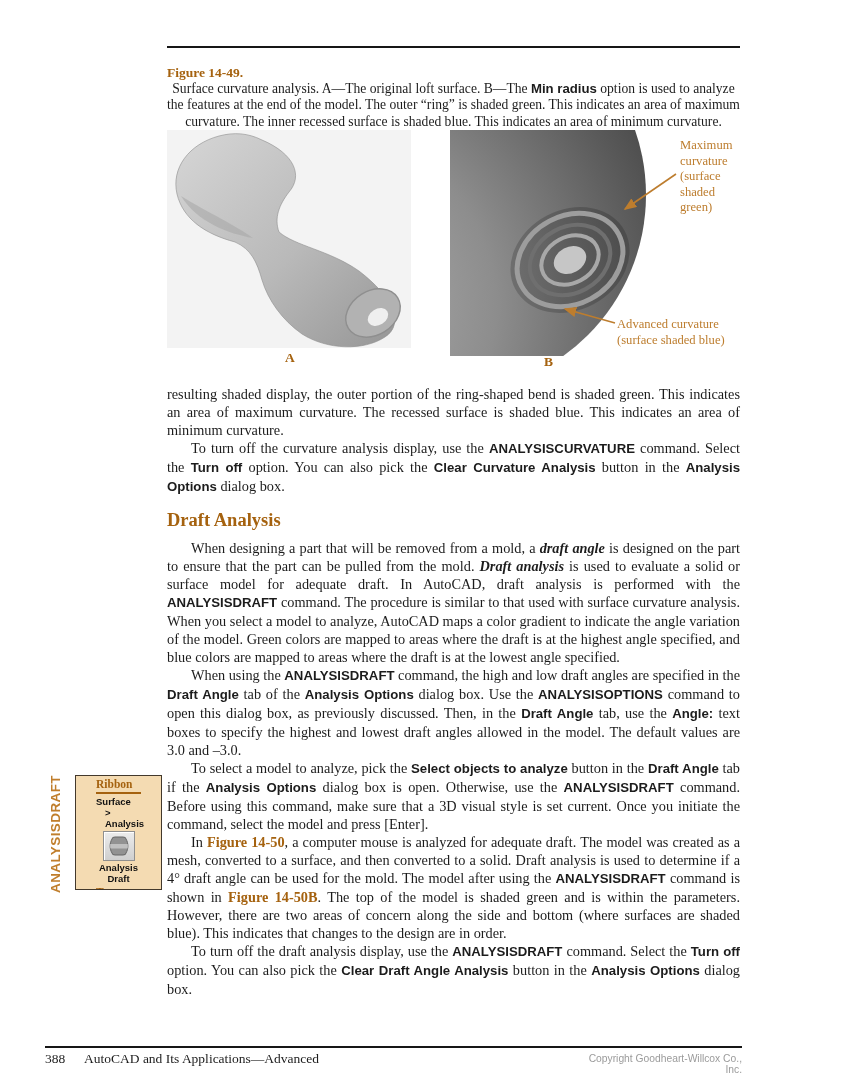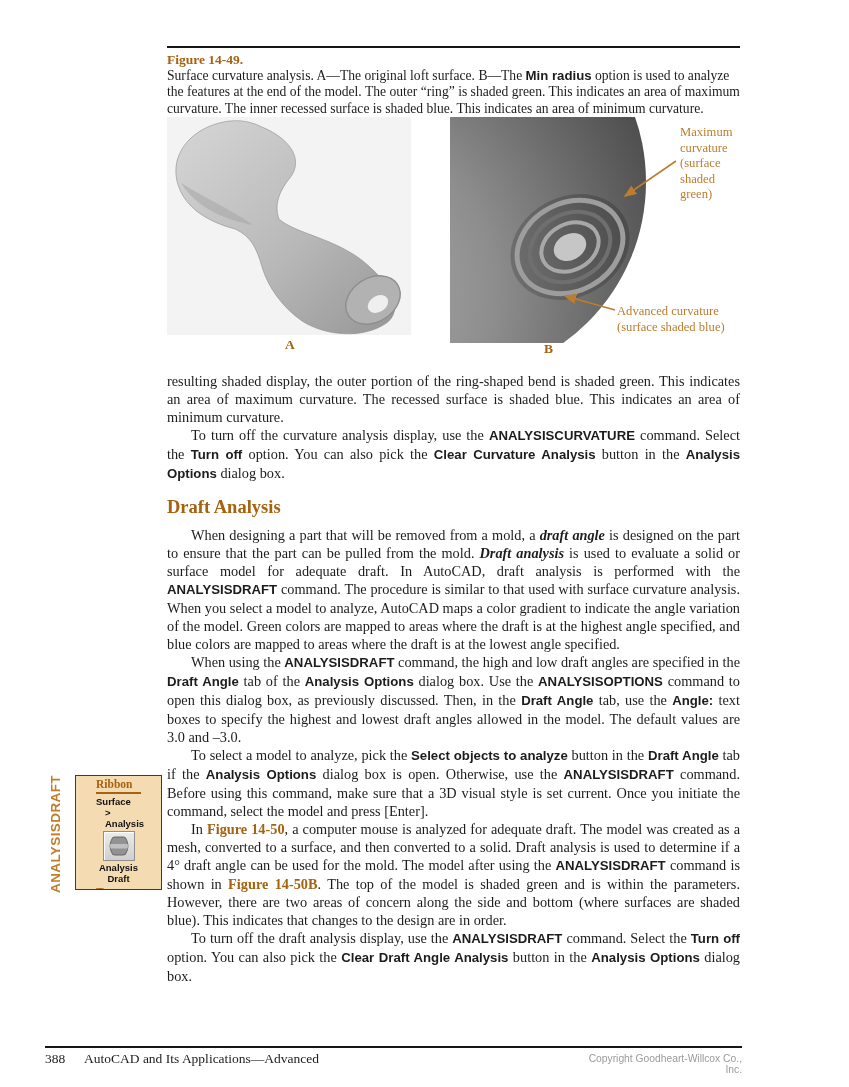--- a/index.html
+++ b/index.html
@@ -1,21 +1,21 @@
 <!DOCTYPE html>
 <html><head>
 <meta charset="utf-8">
 <style>
   html,body{margin:0;padding:0;background:#fff;}
   .page{position:relative;width:849px;height:1087px;background:#ffffff;overflow:hidden;
         font-family:"Liberation Serif",serif;color:#1c1c1c;}
   .content-col{position:absolute;left:167px;top:0;width:573px;}
   .fig-rule{margin-top:46px;height:2px;background:#161616;}
-  .fig-label{margin-top:4px;font-size:13.5px;font-weight:bold;color:#A5620F;line-height:16px;}
-  .fig-caption{font-size:13.6px;line-height:16.4px;text-align:left;}
+  .fig-label{margin-top:17px;font-size:13.5px;font-weight:bold;color:#A5620F;line-height:16px;}
+  .fig-caption{font-size:13.6px;line-height:16.4px;text-align:center;}
   .figure-area{position:relative;height:242px;}
   .img-a{position:absolute;left:0;top:0;width:244px;height:218px;background:#f3f3f3;overflow:hidden;}
   .img-b{position:absolute;left:283px;top:0;width:196px;height:226px;overflow:hidden;}
   .arrows{position:absolute;left:0;top:0;width:573px;height:242px;pointer-events:none;}
   .ann{position:absolute;font-size:12.6px;line-height:15.5px;color:#BD7D2E;}
   .ann-max{left:513px;top:8px;width:64px;}
   .ann-min{left:450px;top:187px;width:134px;}
   .lab{position:absolute;font-size:13.5px;font-weight:bold;color:#A5620F;}
   .lab-a{left:118px;top:220px;}
   .lab-b{left:377px;top:224px;}

